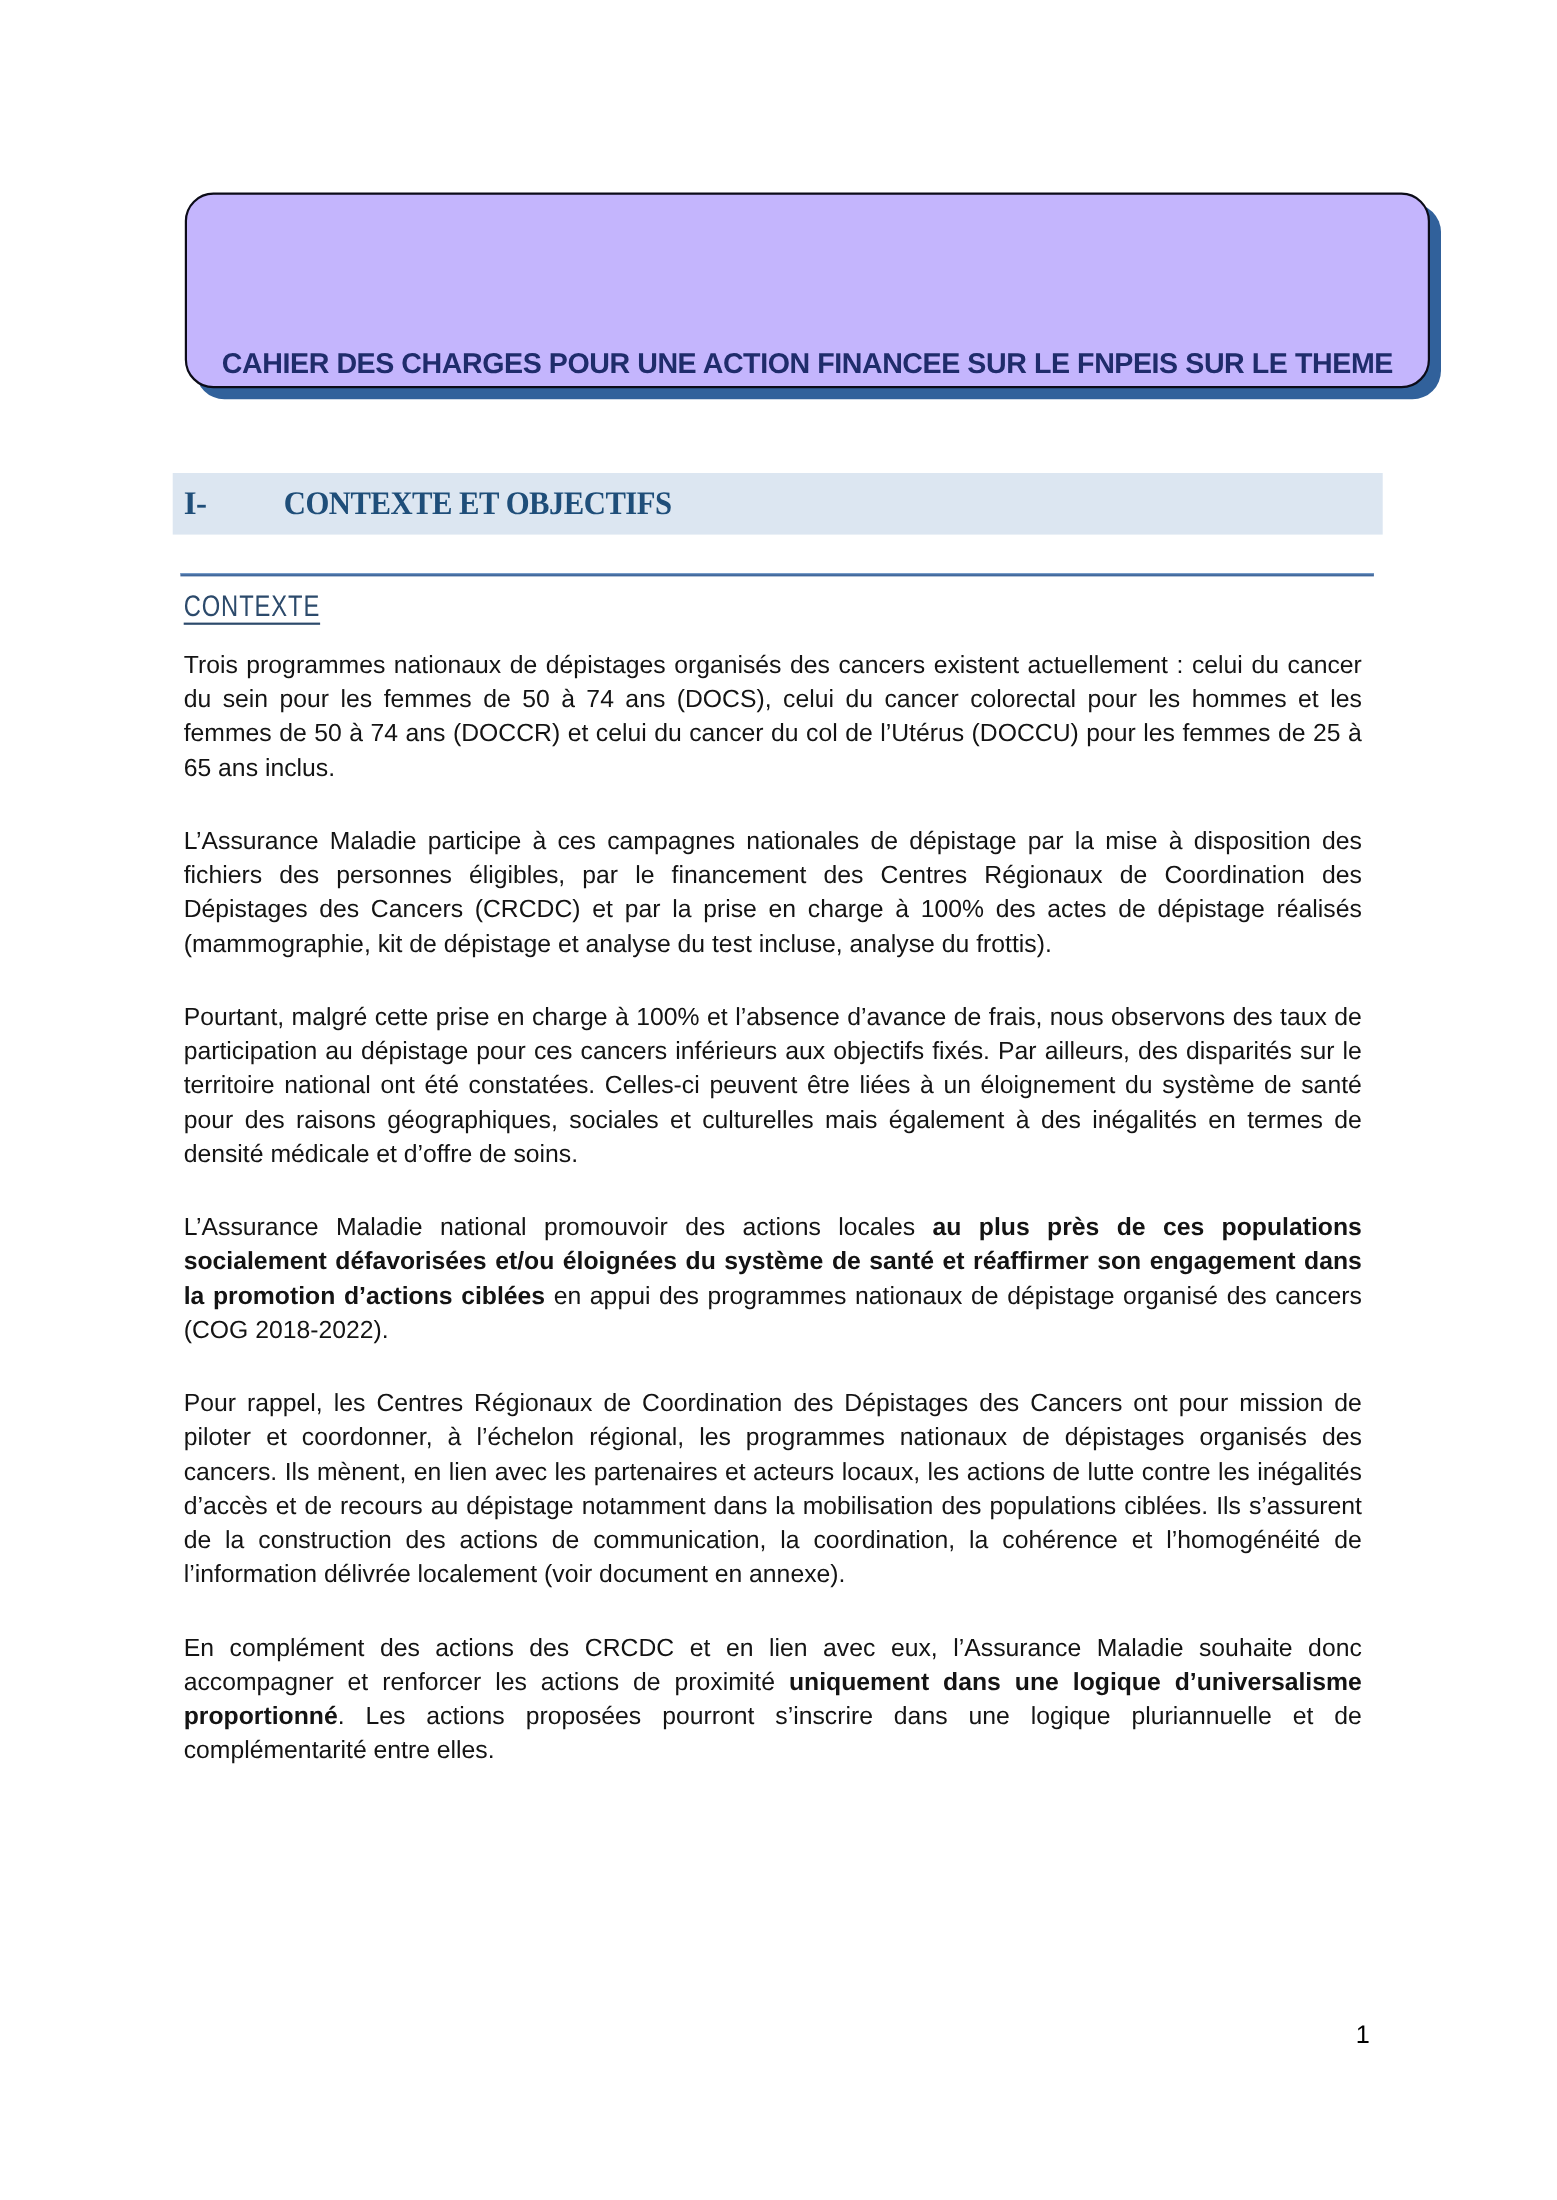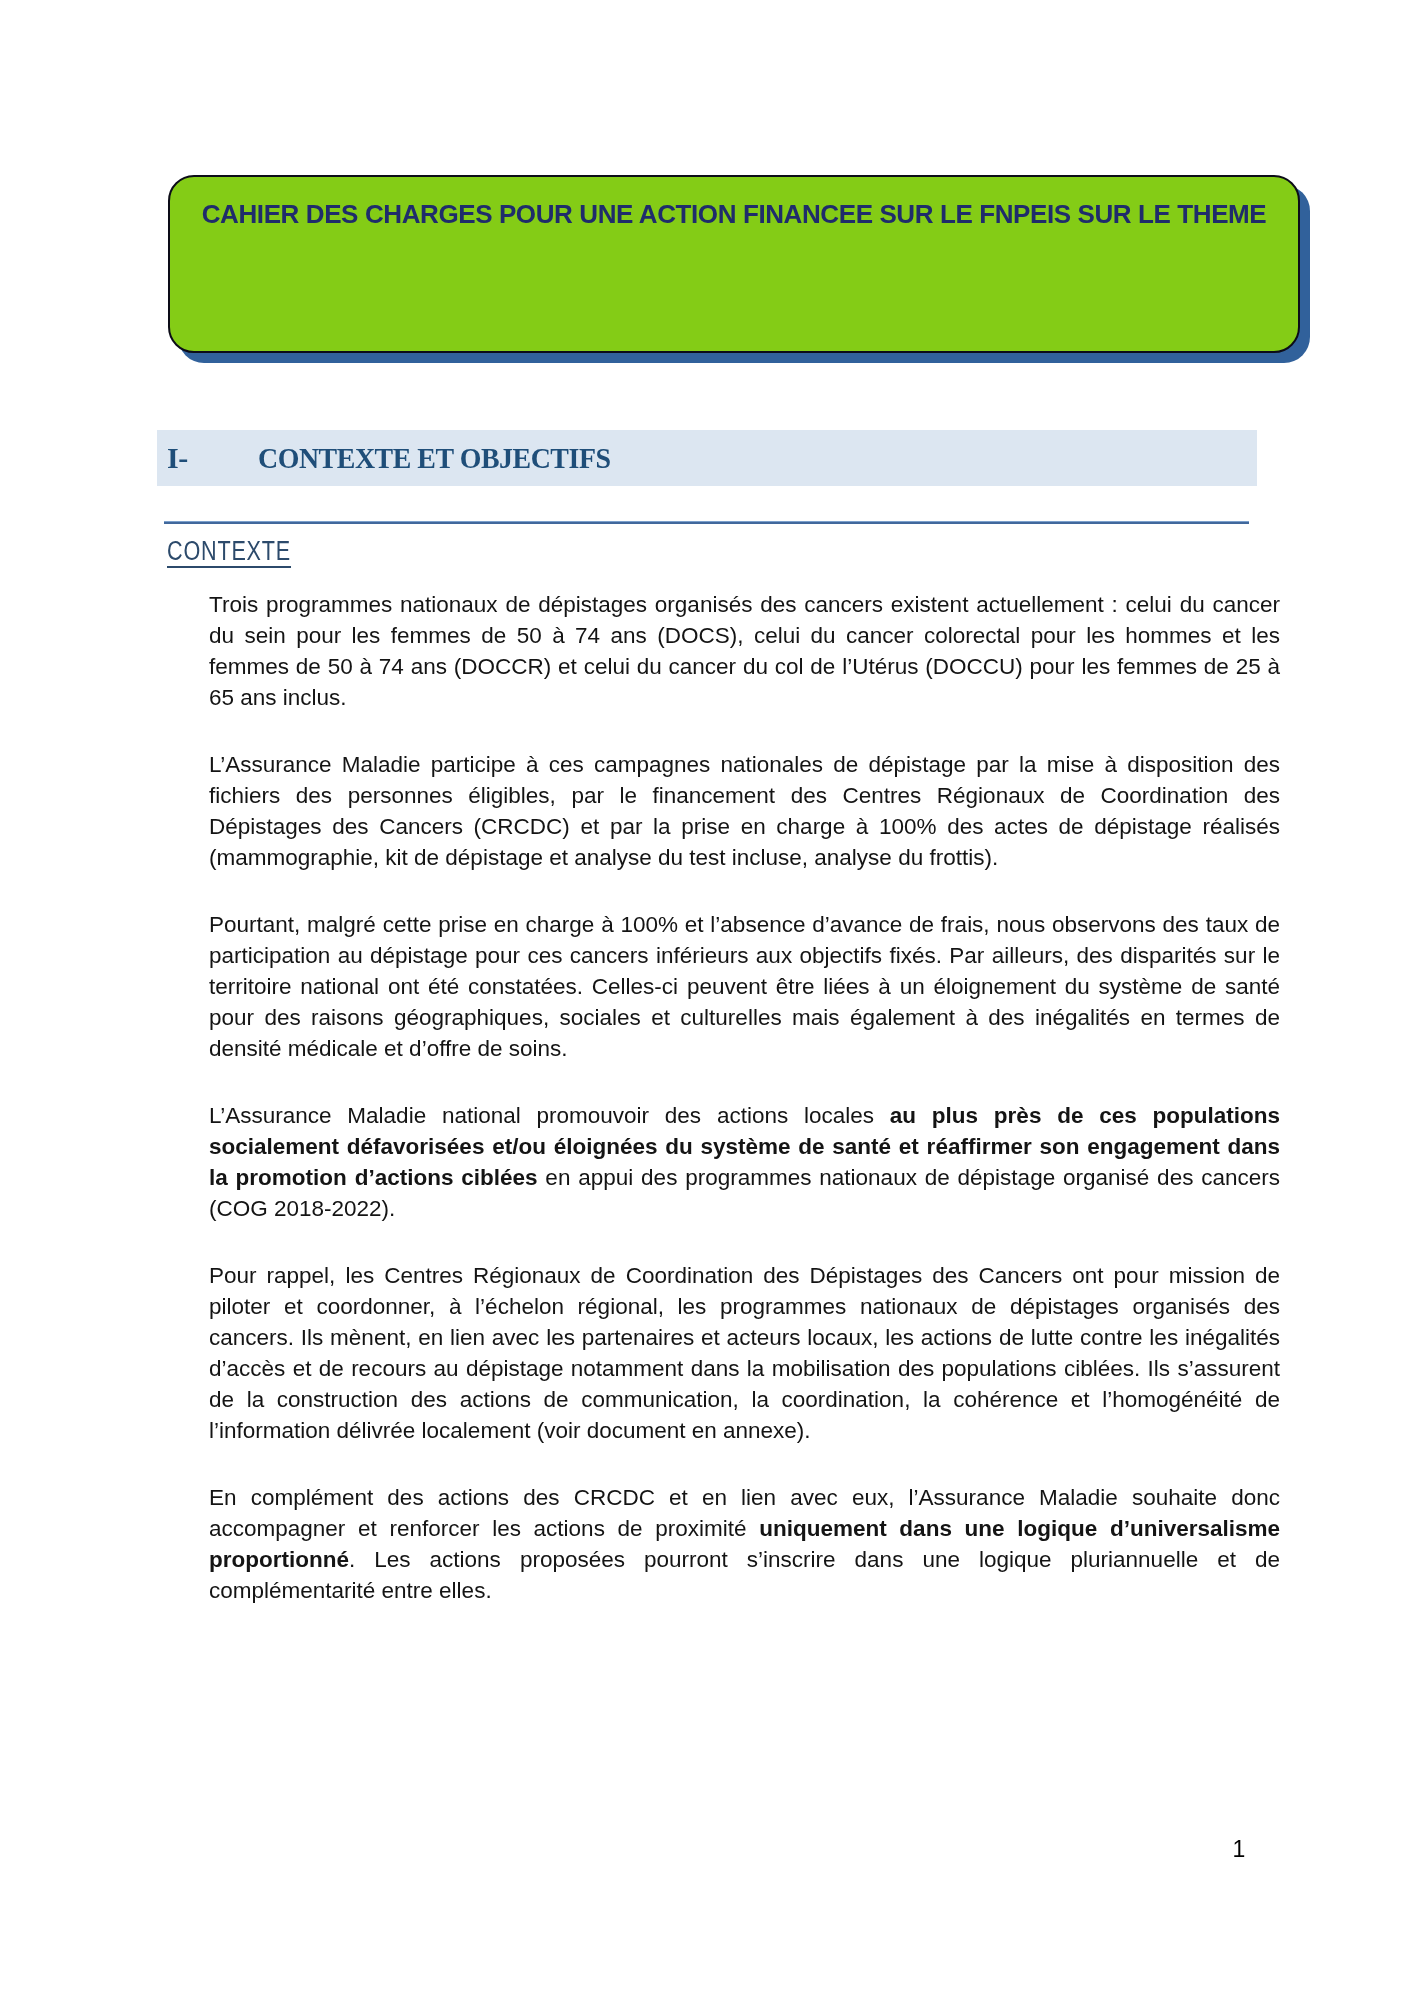--- a/index.html
+++ b/index.html
@@ -10,27 +10,27 @@
     font-family:"Liberation Sans", sans-serif;
     color:#111111;
     overflow:hidden;
   }
 
   
   .header-box {
     position:absolute;
     left:168px; top:175px;
     width:1132px; height:178px;
-    background:#84cc16;
+    background:#c4b5fd;
     border:2px solid #0c0c18;
     border-radius:26px;
     box-shadow:10px 10px 0 0 #31619b;
     display:flex;
     flex-direction:column;
-    justify-content:space-between;
+    justify-content:flex-end;
     align-items:center;
     padding-top:16px;
   }
   .header-box .title-line {
     font-size:26px;
     font-weight:700;
     letter-spacing:-0.4px;
     line-height:42px;
     color:#1f2c6b;
     white-space:nowrap;
@@ -92,21 +92,20 @@
 
   
   .body-text {
     position:absolute;
     left:167px; top:589px;
     width:1071px;
     font-size:22.5px;
     line-height:31px;
     text-align:justify;
     color:#141414;
-    margin-left:42px;
   }
   .body-text p { margin:0 0 36px 0; }
   .body-text p:last-child { margin-bottom:0; }
   .body-text .bold { font-weight:700; }
 
   
   .page-number {
     position:absolute;
     left:1229px; top:1836px;
     width:20px;

